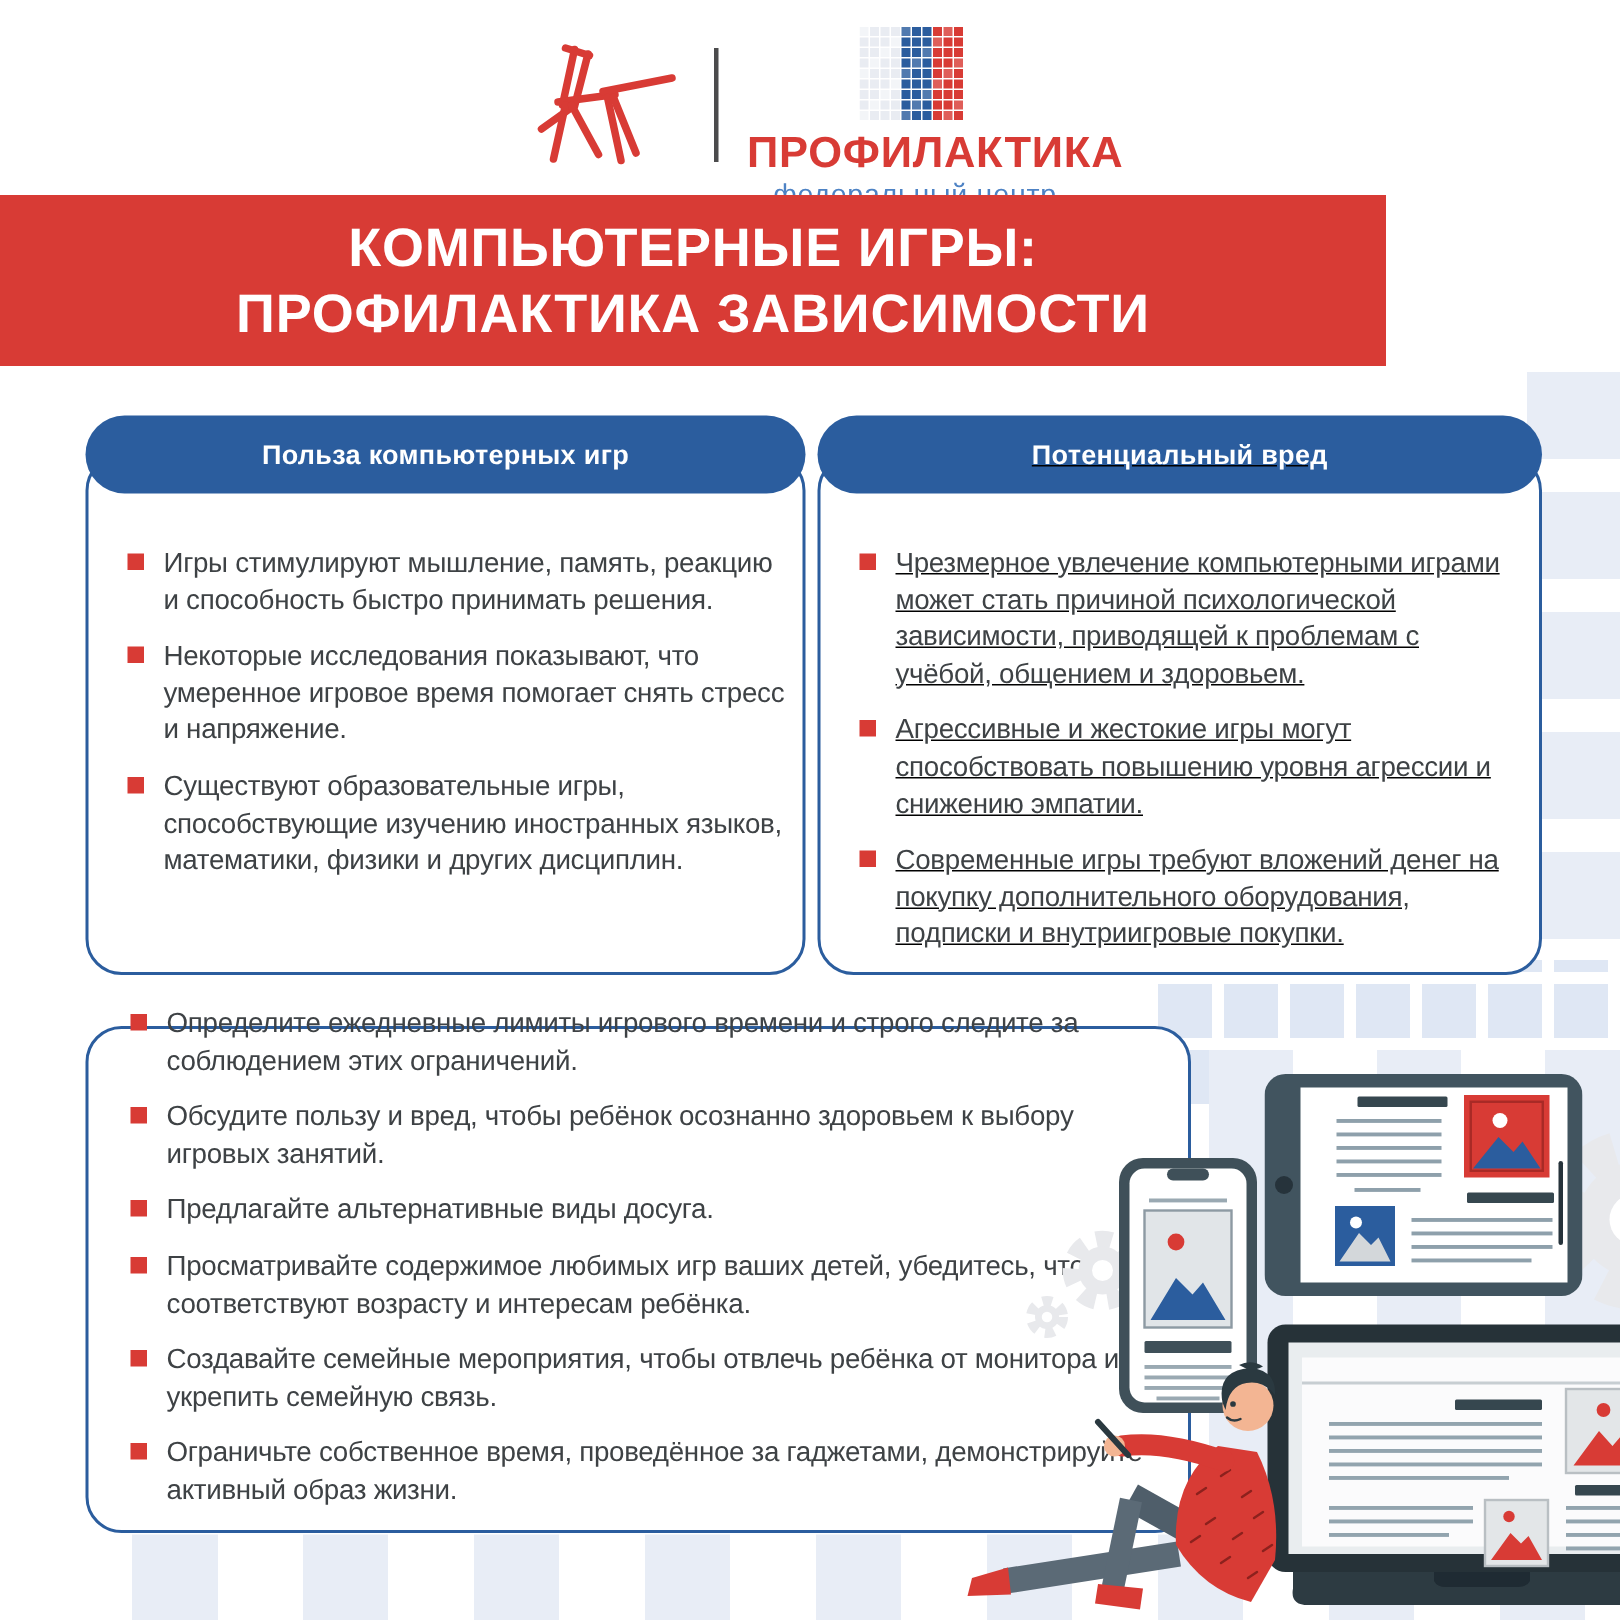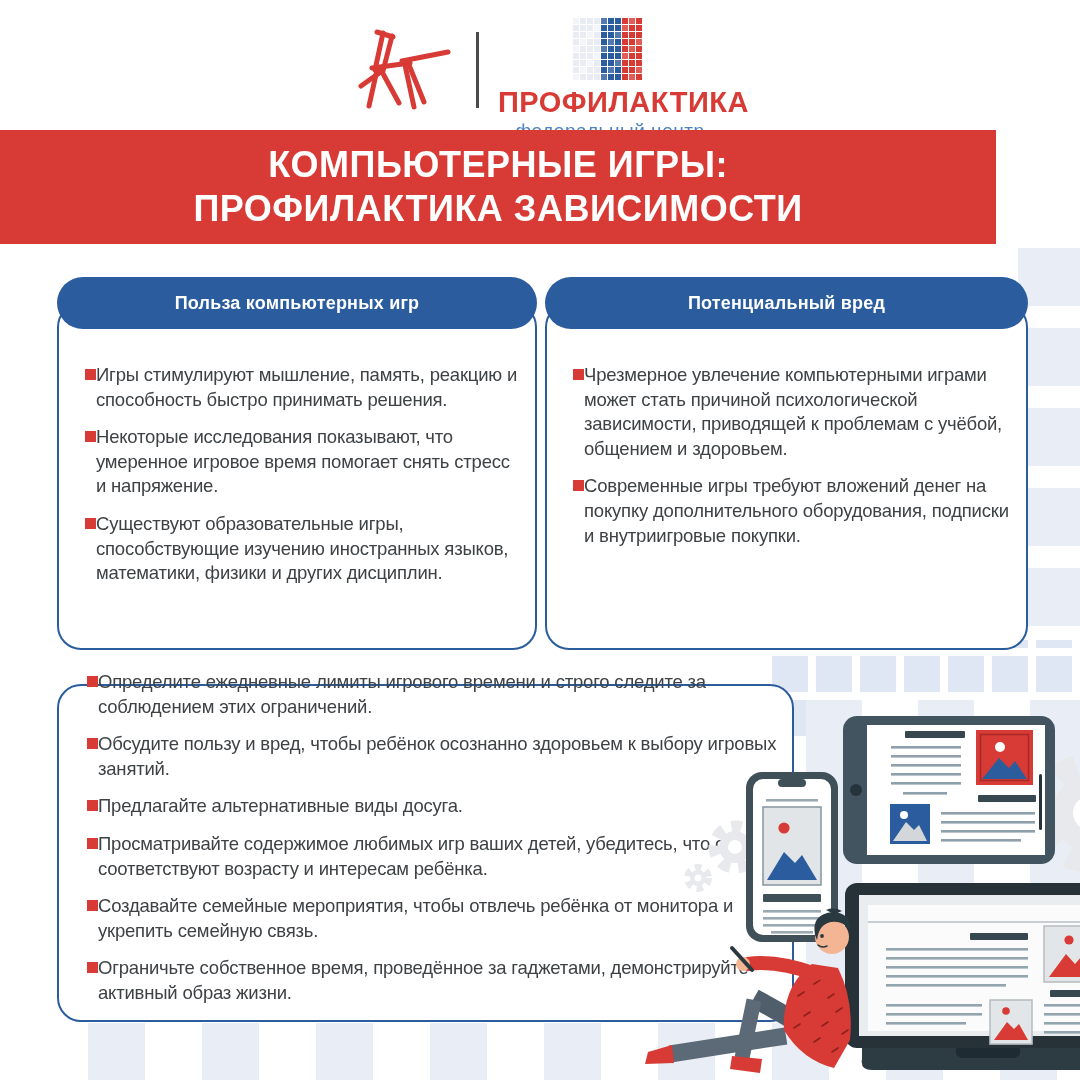--- a/index.html
+++ b/index.html
@@ -22,38 +22,38 @@
   
   .top-header { position:absolute; left:0; top:0; width:1080px; height:152px; background:#ffffff; z-index:2; }
   .chair-logo { position:absolute; left:352px; top:24px; width:100px; height:92px; }
   .logo-divider { position:absolute; left:476px; top:32px; width:3px; height:76px; background:#4b4b4d; }
   .brand { position:absolute; left:498px; top:18px; width:224px; text-align:center; }
   .brand svg { display:block; margin:0 auto 5px auto; }
   .brand-name { color:#d83b35; font-weight:700; font-size:29px; letter-spacing:0.5px; line-height:1.05; }
   .brand-subtitle { color:#4d82c4; font-size:19px; letter-spacing:0.5px; margin-top:3px; }
 
   
-  .banner { position:absolute; left:0; top:130px; width:996px; height:114px; background:#d83b35; z-index:2;
+  .banner { position:absolute; left:0; top:130px; width:924px; height:114px; background:#d83b35; z-index:2;
     display:flex; align-items:center; justify-content:center; }
   .banner-title { width:780px; text-align:center; color:#ffffff; font-weight:700; font-size:36px; line-height:1.22; letter-spacing:0.5px; }
 
   
   .card { position:absolute; z-index:3; }
   .card-body { position:absolute; left:0; right:0; top:26px; bottom:0; background:#ffffff;
     border:2px solid #2b5d9e; border-radius:24px; }
   .card-header { position:relative; z-index:2; height:52px; border-radius:26px; background:#2b5d9e;
     display:flex; align-items:center; justify-content:center;
     color:#ffffff; font-size:18px; font-weight:700; letter-spacing:0.2px; }
   .bullets { position:relative; z-index:2; list-style:none; }
-  .bullets li { display:flex; align-items:flex-start; margin-bottom:13px; }
+  .bullets li { display:flex; align-items:flex-start; gap:13px; margin-bottom:13px; }
   .bullet { width:11px; height:11px; background:#d83b35; margin-top:6px; flex:none; }
   .li-text { font-size:18.5px; line-height:1.33; color:#3e4245; letter-spacing:-0.2px; }
 
   #card-benefits   { left:57px;  top:277px; width:480px; height:373px; }
-  #card-harm       { left:545px; top:277px; width:483px; height:373px; }
+  #card-harm       { left:545px; top:277px; width:483px; height:373px;text-decoration:underline; }
   #card-prevention { left:57px;  top:658px; width:737px; height:364px; }
   #card-benefits .bullets,
   #card-harm .bullets { padding:34px 14px 0 28px; }
   #card-prevention .bullets { padding:12px 16px 0 30px; }
 
   
   .illus { position:absolute; }
   .gear-small  { left:706px; top:818px; z-index:4; }
   .gear-tiny   { left:682px; top:862px; z-index:4; }
   .gear-large  { left:1028px; top:738px; z-index:4; }
@@ -214,20 +214,24 @@
   <div class="card" id="card-harm">
     <div class="card-body"></div>
     <div class="card-header">Потенциальный вред</div>
     <ul class="bullets">
         <li>
           <span class="bullet"></span>
           <span class="li-text">Чрезмерное увлечение компьютерными играми может стать причиной психологической зависимости, приводящей к проблемам с учёбой, общением и здоровьем.</span>
         </li>
         <li>
           <span class="bullet"></span>
+          <span class="li-text">Агрессивные и жестокие игры могут способствовать повышению уровня агрессии и снижению эмпатии.</span>
+        </li>
+        <li>
+          <span class="bullet"></span>
           <span class="li-text">Современные игры требуют вложений денег на покупку дополнительного оборудования, подписки и внутриигровые покупки.</span>
         </li>
       </ul>
   </div>
 
   <div class="card" id="card-prevention">
     <div class="card-body"></div>
     <ul class="bullets">
         <li>
           <span class="bullet"></span>

